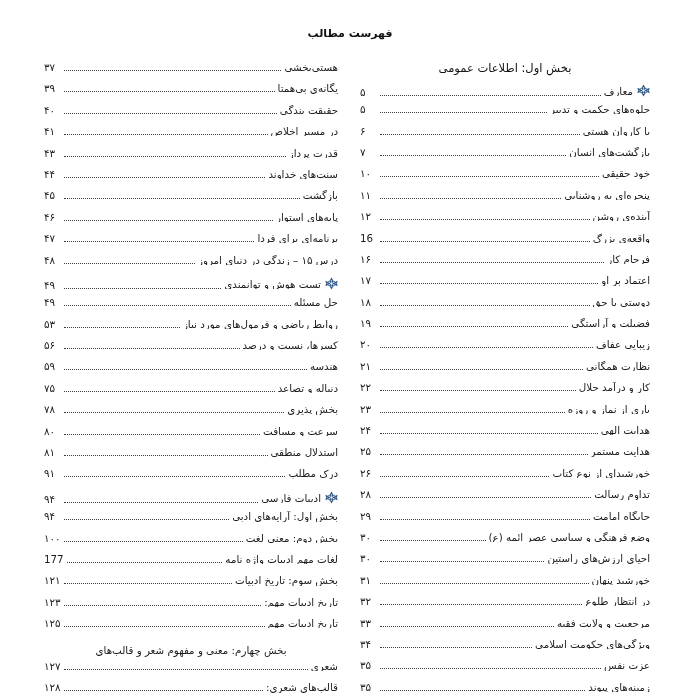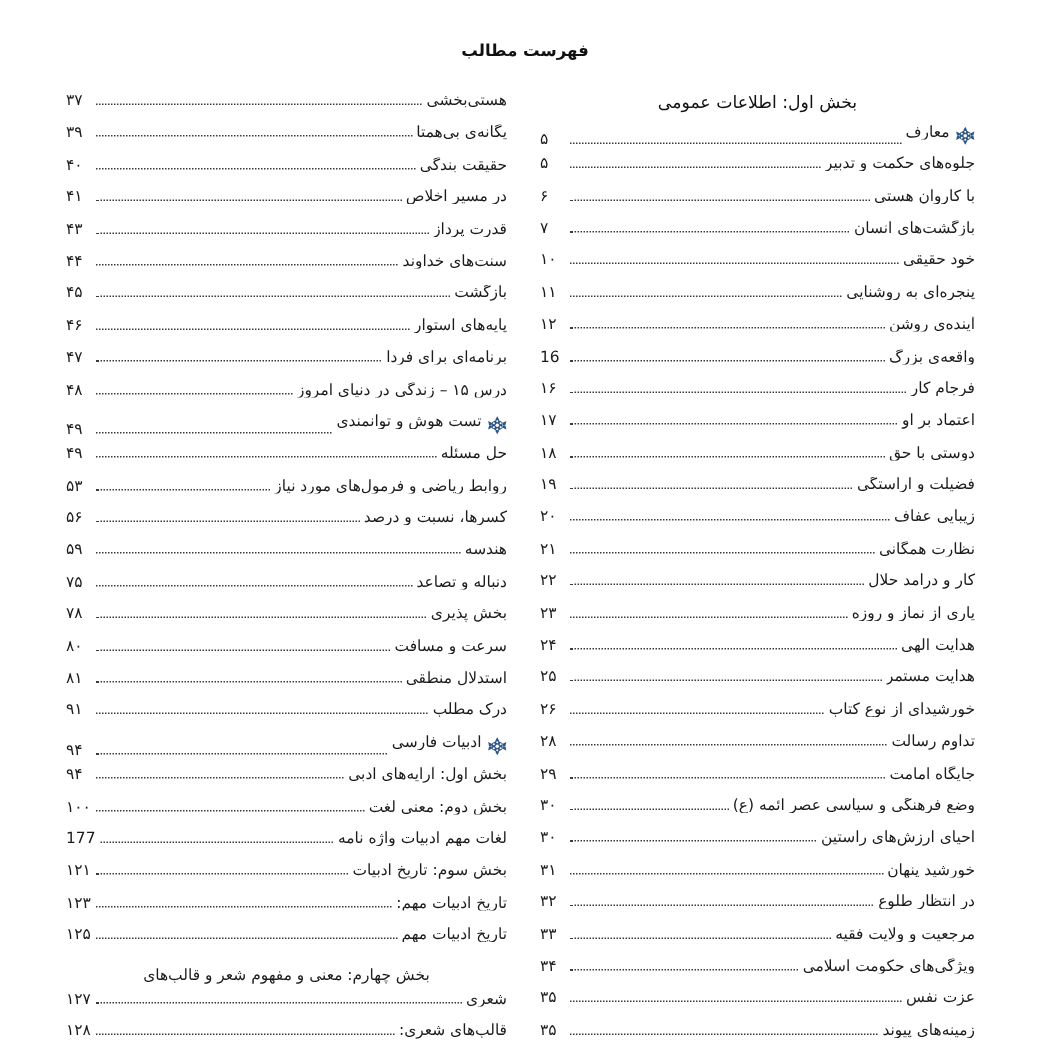--- a/index.html
+++ b/index.html
@@ -73,21 +73,21 @@
     align-items: baseline;
     flex-direction: row;
     font-size: 10.3px;
     line-height: 1.0;
     height: 21.4px;
     white-space: nowrap;
     overflow: hidden;
   }
   .entry .title-part {
     display: flex;
-    align-items: flex-start;
+    align-items: flex-end;
     flex-direction: row;
     flex: 0 1 auto;
     gap: 4px;
     max-width: 92%;
   }
   .entry .etitle {
     flex: 0 1 auto;
     overflow: hidden;
     text-overflow: clip;
   }

